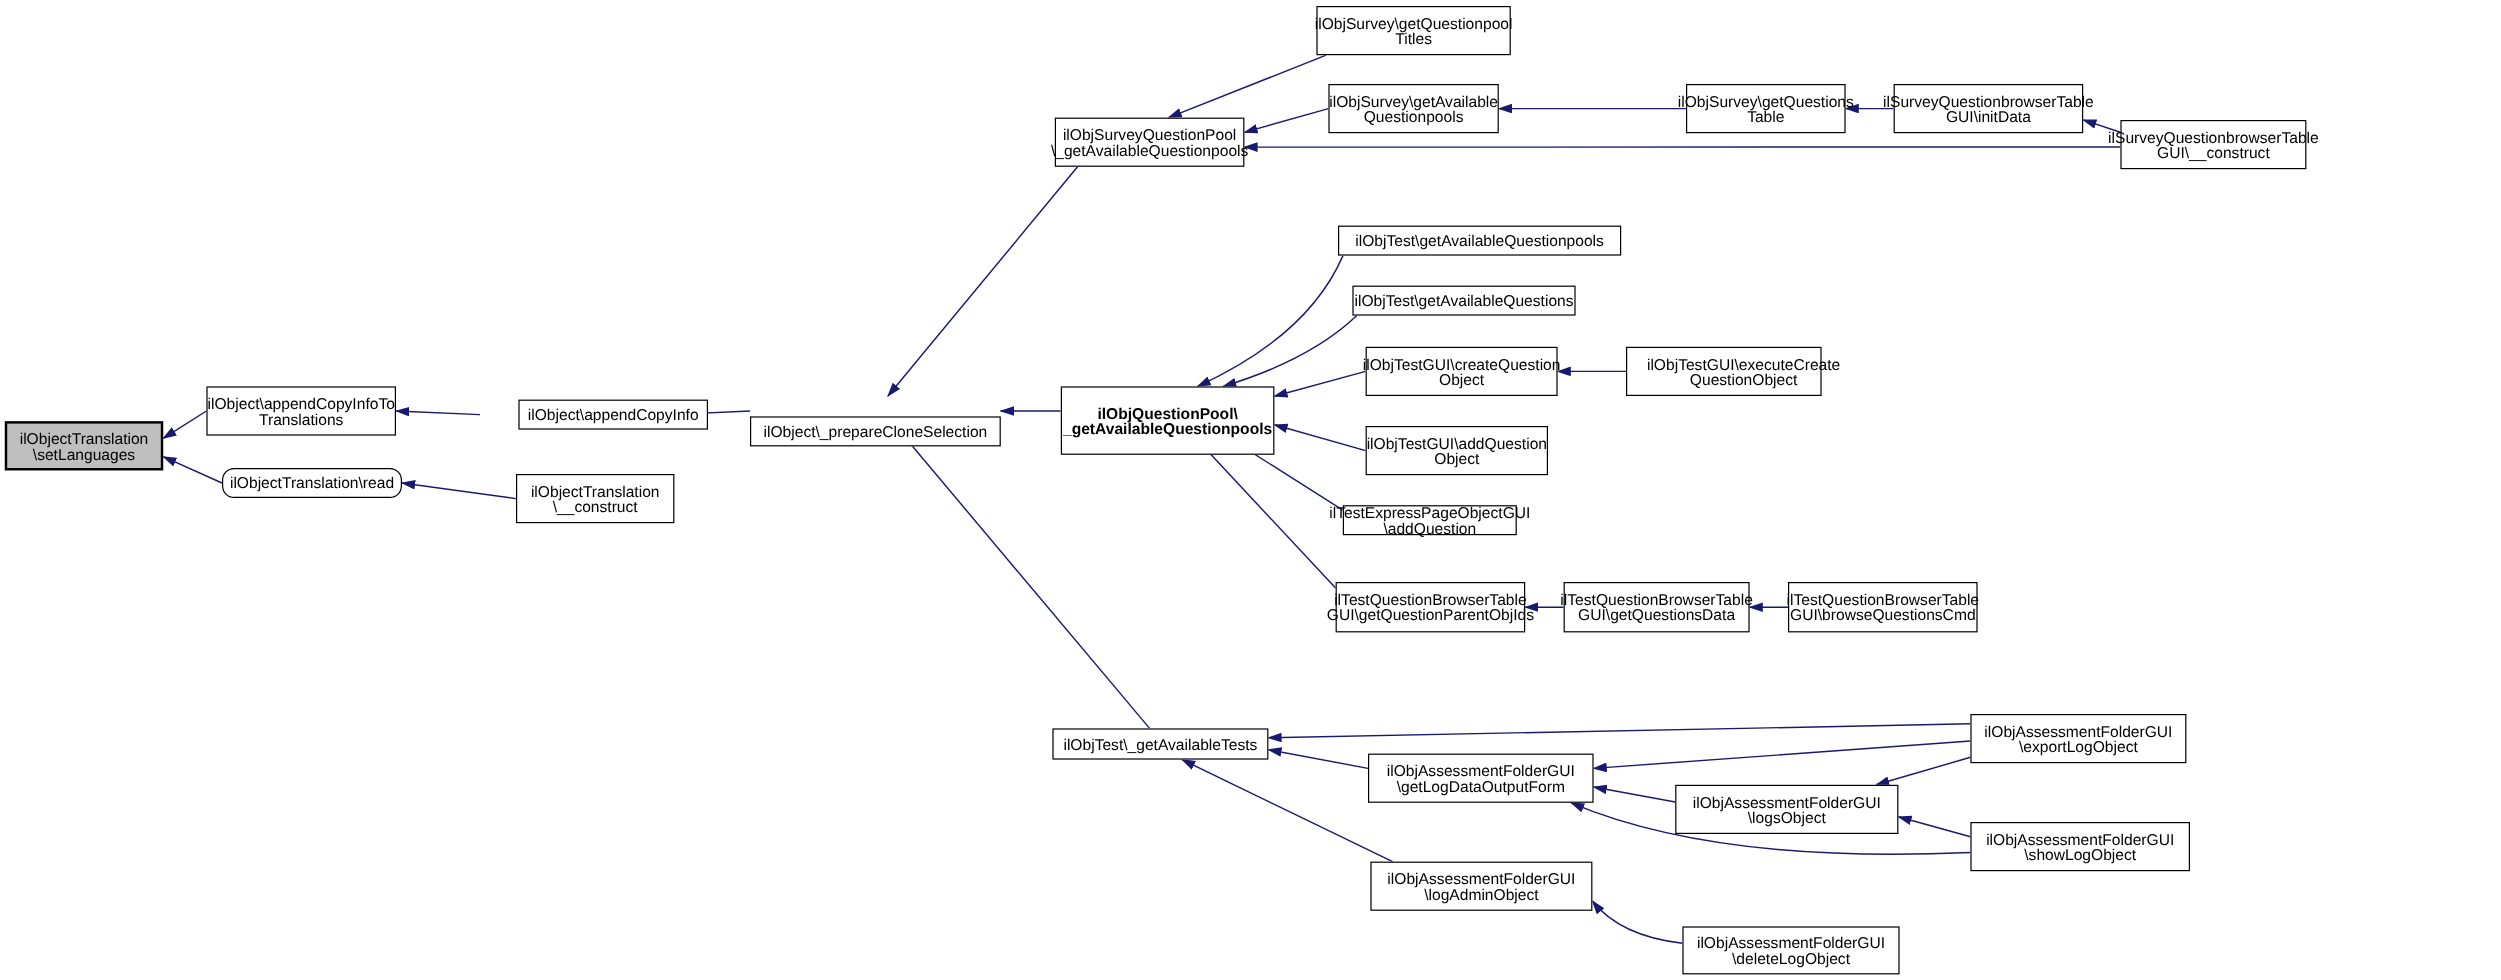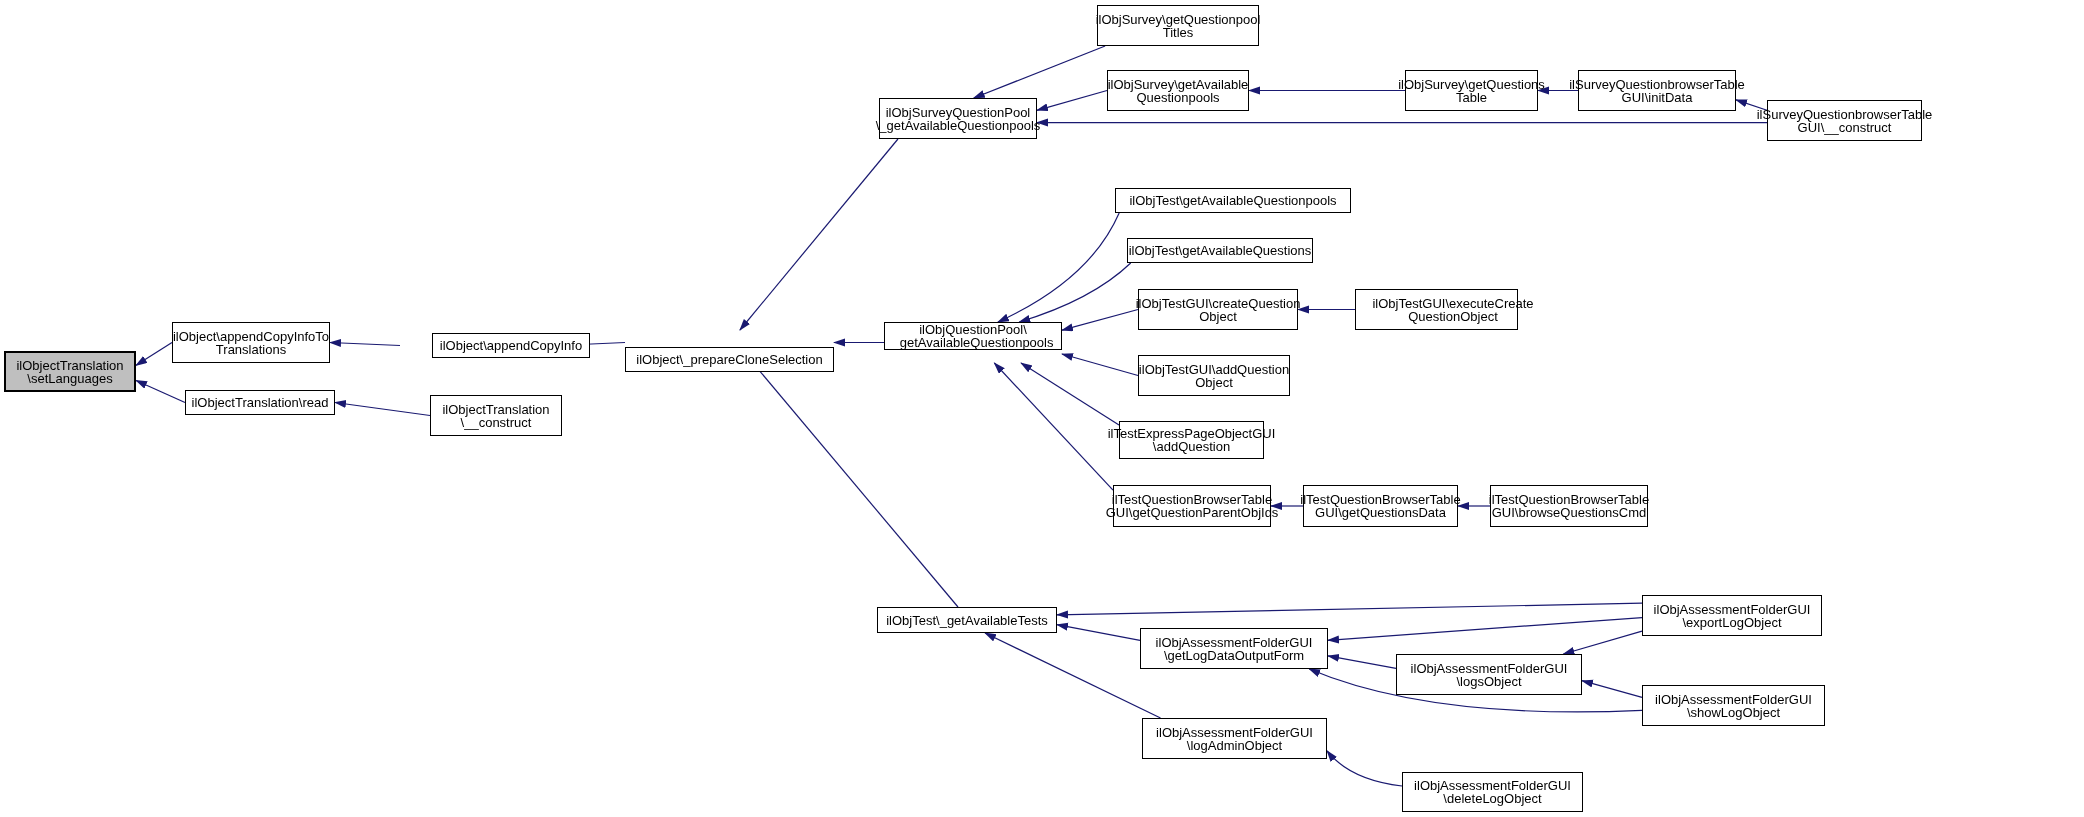--- a/index.html
+++ b/index.html
@@ -85,48 +85,48 @@
       <path d="M1642,631.08 L1563.4,654" class="edge" marker-end="url(#arrow)"></path>
       <path d="M1642,697.3 L1582,680.65" class="edge" marker-end="url(#arrow)"></path>
       <path d="M1402,786 Q1350,780 1327,750.8" class="edge" marker-end="url(#arrow)"></path>
     </svg>
   <div id="graph-nodes">
       <div class="node hl" style="left: 4px; top: 351px; width: 132px; height: 41px;">ilObjectTranslation
 \setLanguages</div>
       <div class="node" style="left: 172px; top: 322px; width: 158px; height: 41px;">ilObject\appendCopyInfoTo
 Translations</div>
       <div class="node" style="left: 400px; top: 333px; width: 158px; height: 25px; margin-left: 32px;">ilObject\appendCopyInfo</div>
-      <div class="node" style="left: 185px; top: 390px; width: 150px; height: 25px;">ilObjectTranslation\read</div>
+      <div class="node" style="left: 185px; top: 390px; width: 150px; height: 25px; border-radius: 10px;">ilObjectTranslation\read</div>
       <div class="node" style="left: 430px; top: 395px; width: 132px; height: 41px;">ilObjectTranslation
 \__construct</div>
       <div class="node" style="left: 625px; top: 330px; width: 209px; height: 25px; margin-top: 17px;">ilObject\_prepareCloneSelection</div>
       <div class="node" style="left: 879px; top: 98px; width: 158px; height: 41px;">ilObjSurveyQuestionPool
 \_getAvailableQuestionpools</div>
-      <div class="node" style="left: 884px; top: 322px; width: 178px; height: 28px;">ilObjQuestionPool\
+      <div class="node" style="left: 884px; top: 322px; width: 178px; height: 57px; font-weight: bold;">ilObjQuestionPool\
 _getAvailableQuestionpools</div>
       <div class="node" style="left: 877px; top: 607px; width: 180px; height: 26px;">ilObjTest\_getAvailableTests</div>
       <div class="node" style="left: 1097px; top: 5px; width: 162px; height: 41px;">ilObjSurvey\getQuestionpool
 Titles</div>
       <div class="node" style="left: 1107px; top: 70px; width: 142px; height: 41px;">ilObjSurvey\getAvailable
 Questionpools</div>
       <div class="node" style="left: 1405px; top: 70px; width: 133px; height: 41px;">ilObjSurvey\getQuestions
 Table</div>
       <div class="node" style="left: 1578px; top: 70px; width: 158px; height: 41px;">ilSurveyQuestionbrowserTable
 GUI\initData</div>
       <div class="node" style="left: 1767px; top: 100px; width: 155px; height: 41px;">ilSurveyQuestionbrowserTable
 GUI\__construct</div>
       <div class="node" style="left: 1115px; top: 188px; width: 236px; height: 25px;">ilObjTest\getAvailableQuestionpools</div>
       <div class="node" style="left: 1127px; top: 238px; width: 186px; height: 25px;">ilObjTest\getAvailableQuestions</div>
       <div class="node" style="left: 1138px; top: 289px; width: 160px; height: 41px;">ilObjTestGUI\createQuestion
 Object</div>
       <div class="node" style="left: 1355px; top: 289px; width: 163px; height: 41px; padding-left: 33px;">ilObjTestGUI\executeCreate
 QuestionObject</div>
       <div class="node" style="left: 1138px; top: 355px; width: 152px; height: 41px;">ilObjTestGUI\addQuestion
 Object</div>
-      <div class="node" style="left: 1119px; top: 421px; width: 145px; height: 38px;">ilTestExpressPageObjectGUI
+      <div class="node" style="left: 1119px; top: 421px; width: 145px; height: 25px;">ilTestExpressPageObjectGUI
 \addQuestion</div>
       <div class="node" style="left: 1113px; top: 485px; width: 158px; height: 42px;">ilTestQuestionBrowserTable
 GUI\getQuestionParentObjIds</div>
       <div class="node" style="left: 1303px; top: 485px; width: 155px; height: 42px;">ilTestQuestionBrowserTable
 GUI\getQuestionsData</div>
       <div class="node" style="left: 1490px; top: 485px; width: 158px; height: 42px;">ilTestQuestionBrowserTable
 GUI\browseQuestionsCmd</div>
       <div class="node" style="left: 1140px; top: 628px; width: 188px; height: 41px;">ilObjAssessmentFolderGUI
 \getLogDataOutputForm</div>
       <div class="node" style="left: 1142px; top: 718px; width: 185px; height: 41px;">ilObjAssessmentFolderGUI

